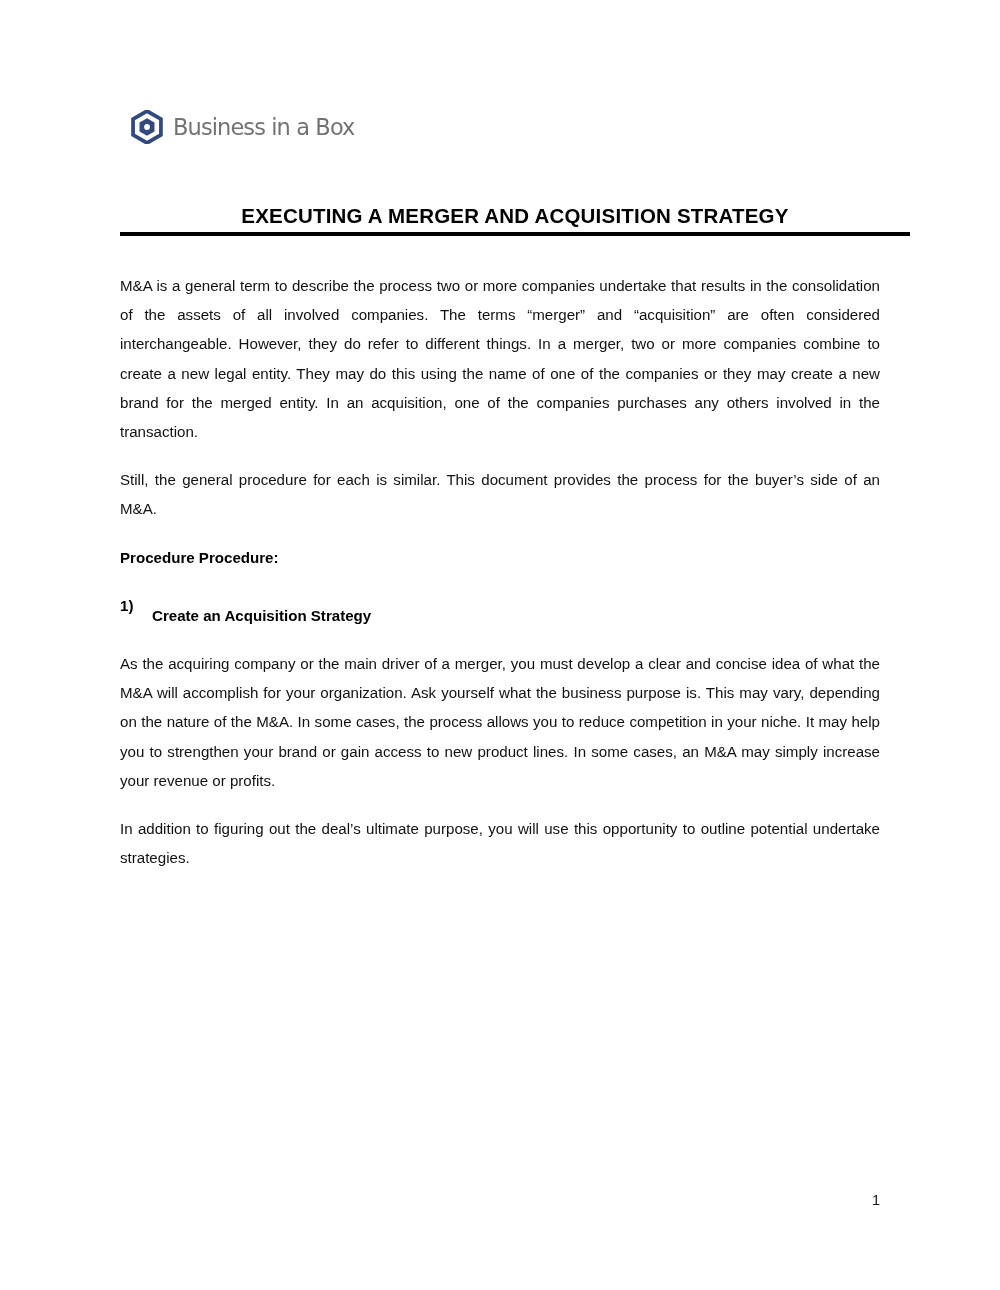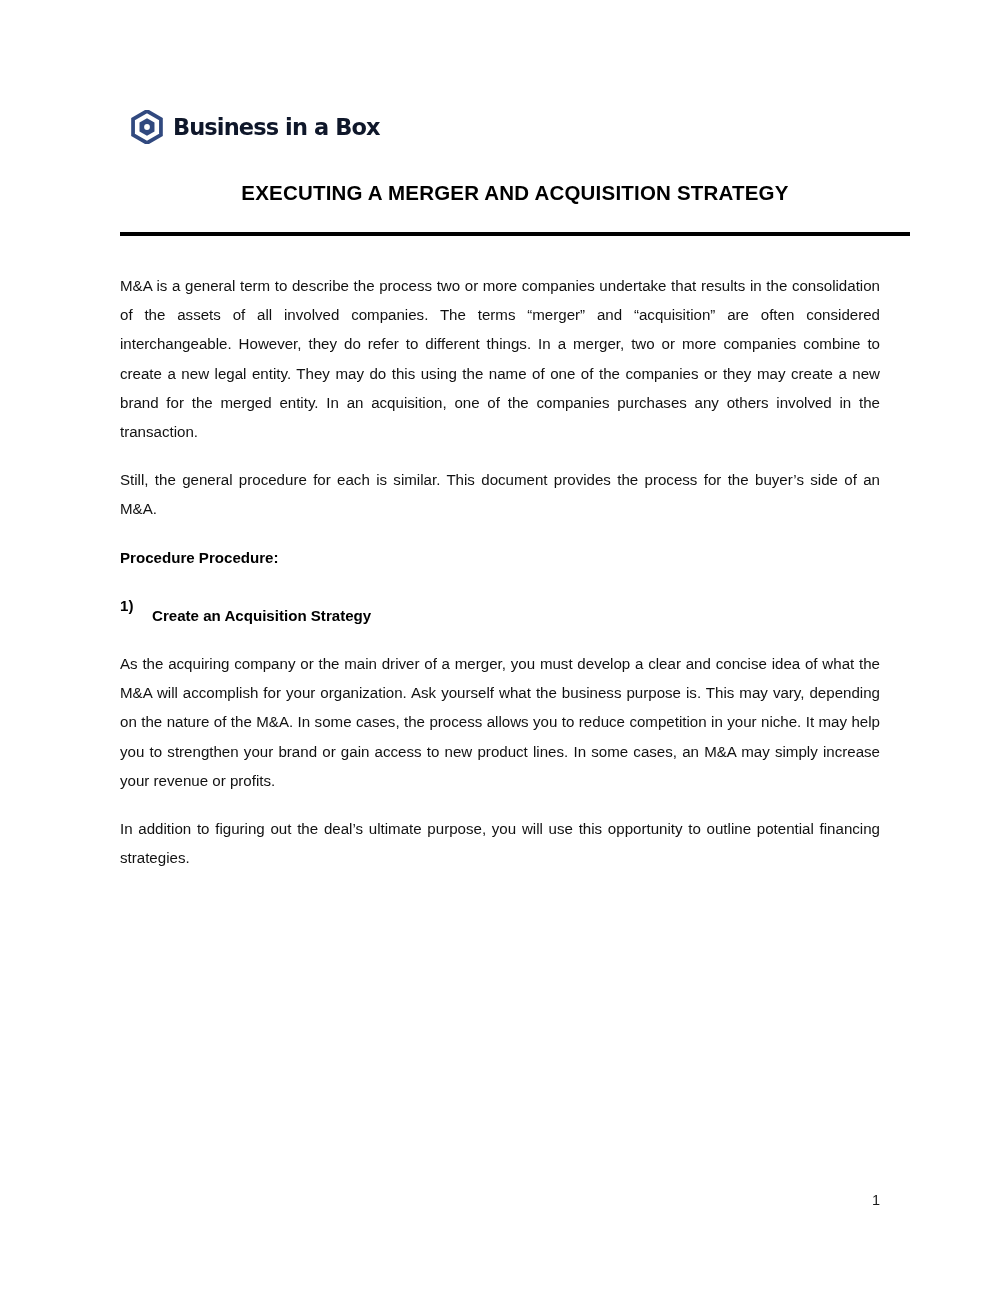--- a/index.html
+++ b/index.html
@@ -31,33 +31,33 @@
     gap: 9px;
   }
   .logo-mark {
     width: 34px;
     height: 34px;
     display: block;
     flex: 0 0 auto;
   }
   .logo-word {
     font-family: "DejaVu Sans", sans-serif;
-    font-weight: 700;
+    font-weight: 400;
     font-size: 22.5px;
     letter-spacing: -0.9px;
-    color: #0f172a;
+    color: #737373;
     white-space: nowrap;
     line-height: 1;
   }
 
   
   .doc-title {
     position: absolute;
     left: 120px;
-    top: 180px;
+    top: 203px;
     width: 790px;
     text-align: center;
     font-size: 20.5px;
     font-weight: bold;
     letter-spacing: 0.2px;
     line-height: 1.25;
     margin: 0;
   }
   .title-rule {
     position: absolute;
@@ -154,19 +154,19 @@
 
     <h3 class="sub-head">Procedure Procedure:</h3>
 
     <div class="list-item">
       <span class="marker">1)</span>
       <span class="list-text">Create an Acquisition Strategy</span>
     </div>
 
     <p class="para gap-lg">As the acquiring company or the main driver of a merger, you must develop a clear and concise idea of what the M&amp;A will accomplish for your organization. Ask yourself what the business purpose is. This may vary, depending on the nature of the M&amp;A. In some cases, the process allows you to reduce competition in your niche. It may help you to strengthen your brand or gain access to new product lines. In some cases, an M&amp;A may simply increase your revenue or profits.</p>
 
-    <p class="para">In addition to figuring out the deal’s ultimate purpose, you will use this opportunity to outline potential financing strategies.</p>
+    <p class="para">In addition to figuring out the deal’s ultimate purpose, you will use this opportunity to outline potential undertake strategies.</p>
 
   </div>
 
   <div class="page-number">1</div>
 
 </div>
 
 </body></html>

